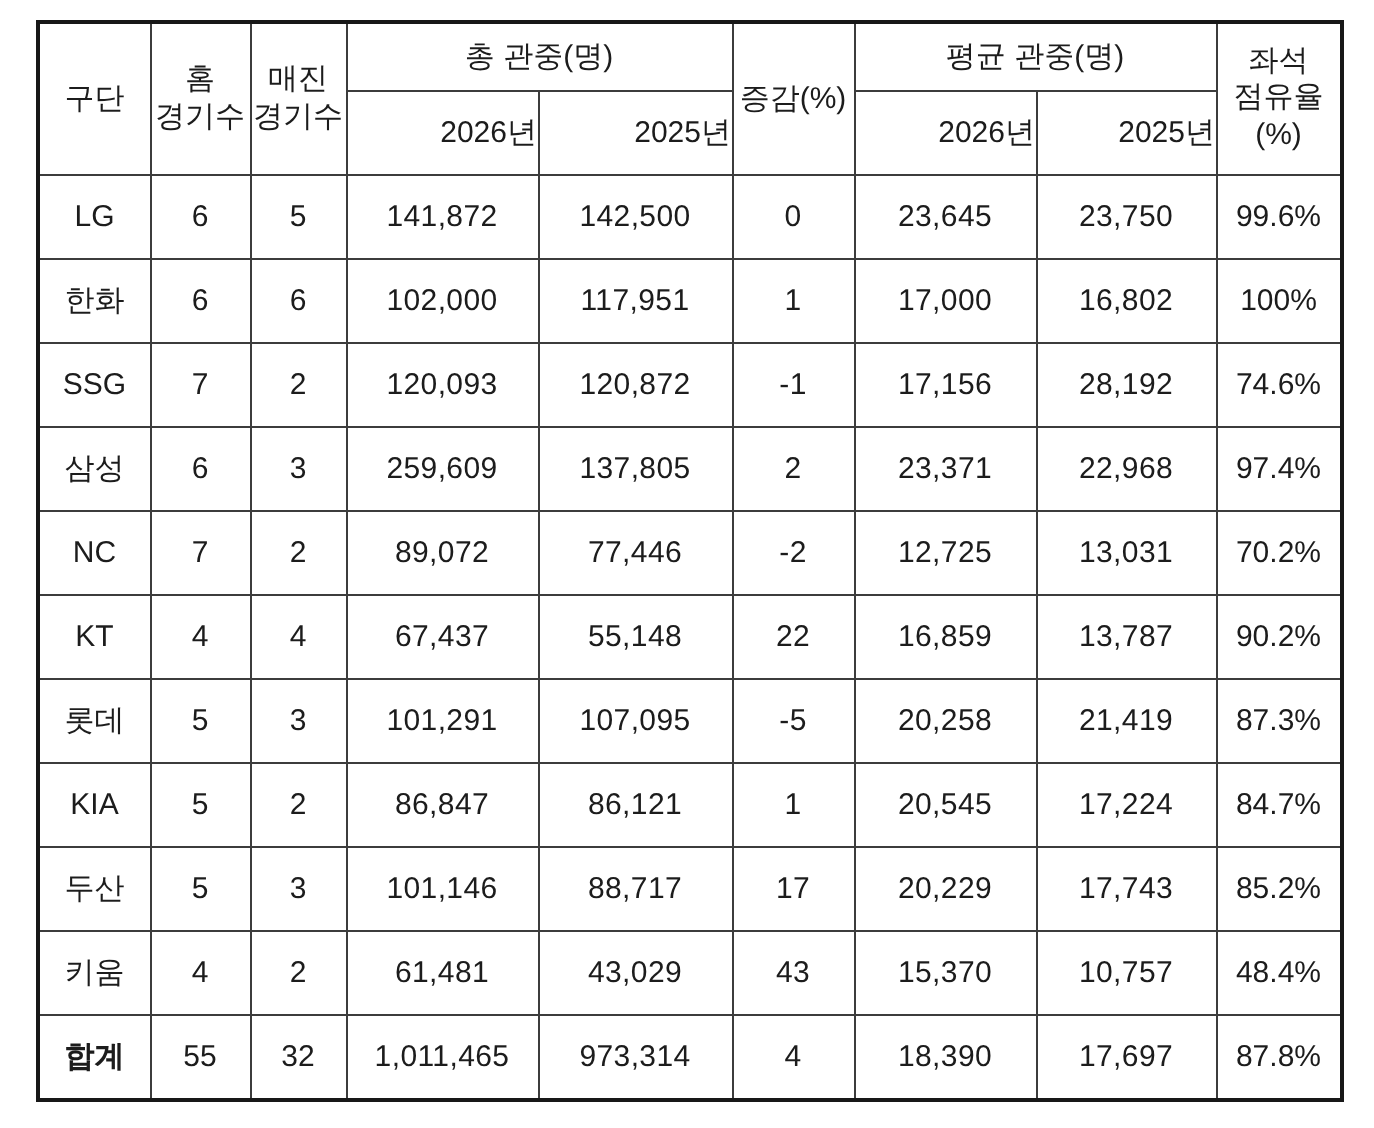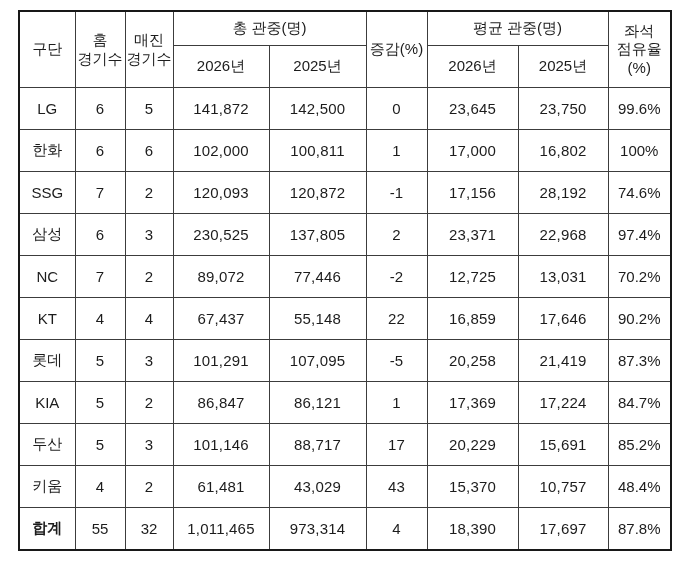--- a/index.html
+++ b/index.html
@@ -31,21 +31,21 @@
     border: 1px solid #3c3c3c;
     font-size: 15px;
     font-weight: normal;
     text-align: center;
     vertical-align: middle;
     padding: 0;
     overflow: hidden;
     background: #ffffff;
   }
   .att thead tr.group-row th { height: 33px; }
-  .att thead tr.year-row th { height: 41px; }
+  .att thead tr.year-row th { height: 41px; text-align: right; }
   .att tbody td { height: 41px; }
   .multiline { white-space: pre-line; line-height: 1.22; }
   .bold { font-weight: bold; }
   .num {
     text-align: right;
     padding-right: 8px;
     letter-spacing: 0.2px;
   }
   .att tr.total td:first-child { font-weight: bold; }
 </style>
@@ -96,42 +96,42 @@
           <td class="num">0</td>
           <td class="num bold">23,645</td>
           <td class="num">23,750</td>
           <td>99.6%</td>
         </tr>
         <tr>
           <td>한화</td>
           <td>6</td>
           <td>6</td>
           <td class="num bold">102,000</td>
-          <td class="num">100,811</td>
+          <td class="num">117,951</td>
           <td class="num">1</td>
           <td class="num bold">17,000</td>
           <td class="num">16,802</td>
           <td>100%</td>
         </tr>
         <tr>
           <td>SSG</td>
           <td>7</td>
           <td>2</td>
           <td class="num bold">120,093</td>
           <td class="num">120,872</td>
           <td class="num">-1</td>
           <td class="num bold">17,156</td>
           <td class="num">28,192</td>
           <td>74.6%</td>
         </tr>
         <tr>
           <td>삼성</td>
           <td>6</td>
           <td>3</td>
-          <td class="num bold">230,525</td>
+          <td class="num bold">259,609</td>
           <td class="num">137,805</td>
           <td class="num">2</td>
           <td class="num bold">23,371</td>
           <td class="num">22,968</td>
           <td>97.4%</td>
         </tr>
         <tr>
           <td>NC</td>
           <td>7</td>
           <td>2</td>
@@ -143,54 +143,54 @@
           <td>70.2%</td>
         </tr>
         <tr>
           <td>KT</td>
           <td>4</td>
           <td>4</td>
           <td class="num bold">67,437</td>
           <td class="num">55,148</td>
           <td class="num">22</td>
           <td class="num bold">16,859</td>
-          <td class="num">17,646</td>
+          <td class="num">13,787</td>
           <td>90.2%</td>
         </tr>
         <tr>
           <td>롯데</td>
           <td>5</td>
           <td>3</td>
           <td class="num bold">101,291</td>
           <td class="num">107,095</td>
           <td class="num">-5</td>
           <td class="num bold">20,258</td>
           <td class="num">21,419</td>
           <td>87.3%</td>
         </tr>
         <tr>
           <td>KIA</td>
           <td>5</td>
           <td>2</td>
           <td class="num bold">86,847</td>
           <td class="num">86,121</td>
           <td class="num">1</td>
-          <td class="num bold">17,369</td>
+          <td class="num bold">20,545</td>
           <td class="num">17,224</td>
           <td>84.7%</td>
         </tr>
         <tr>
           <td>두산</td>
           <td>5</td>
           <td>3</td>
           <td class="num bold">101,146</td>
           <td class="num">88,717</td>
           <td class="num">17</td>
           <td class="num bold">20,229</td>
-          <td class="num">15,691</td>
+          <td class="num">17,743</td>
           <td>85.2%</td>
         </tr>
         <tr>
           <td>키움</td>
           <td>4</td>
           <td>2</td>
           <td class="num bold">61,481</td>
           <td class="num">43,029</td>
           <td class="num">43</td>
           <td class="num bold">15,370</td>

